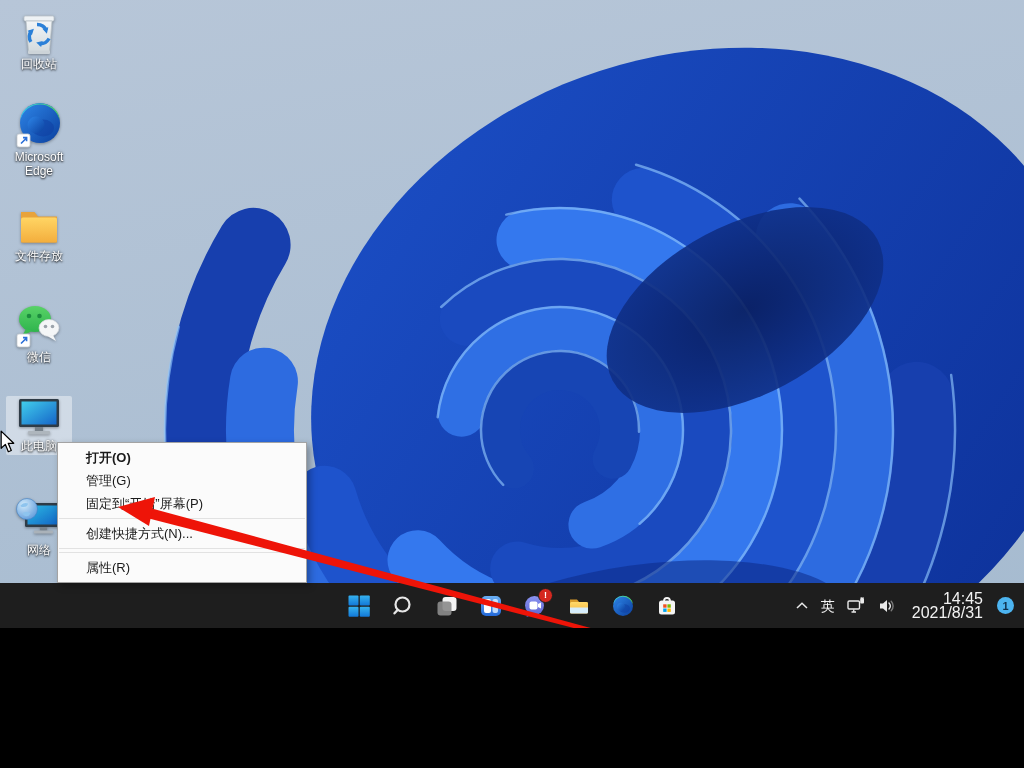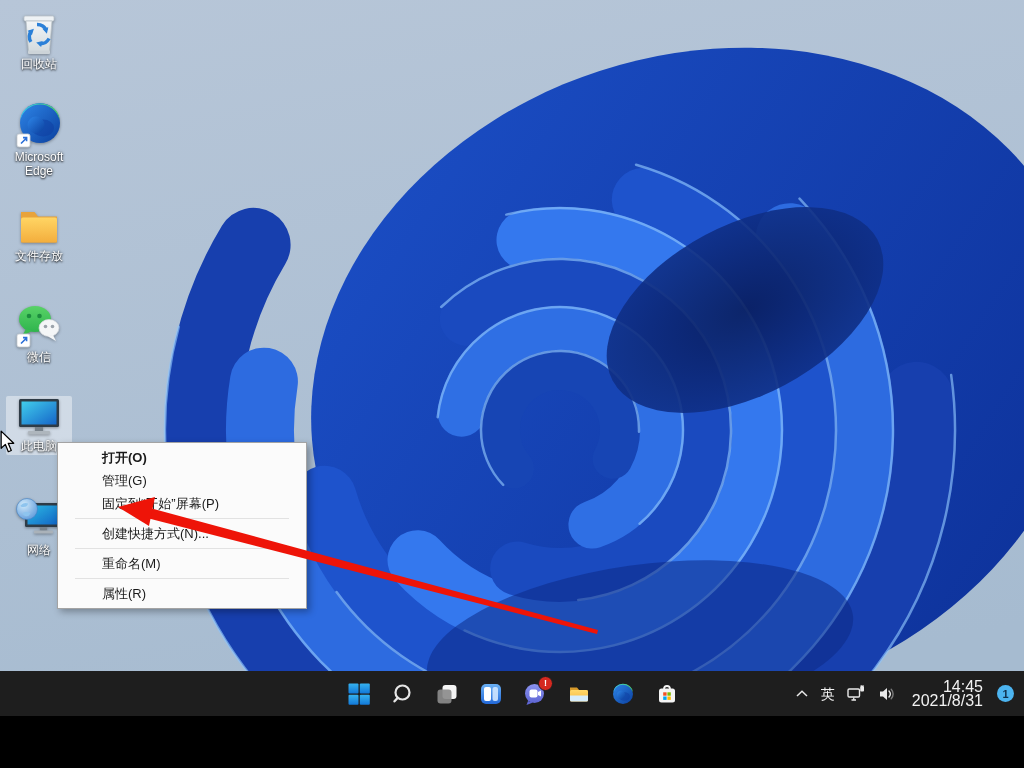--- a/index.html
+++ b/index.html
@@ -1,30 +1,30 @@
 <!DOCTYPE html>
 <html><head>
 <meta charset="utf-8">
 <style>
   html,body{margin:0;padding:0;background:#000;}
-  .screen{position:relative;width:1024px;height:716px;overflow:hidden;
+  .screen{position:relative;width:1024px;height:628px;overflow:hidden;
     font-family:"Liberation Sans","DejaVu Sans",sans-serif;-webkit-font-smoothing:antialiased;}
   .wallpaper{position:absolute;inset:0;z-index:0;}
 
   
   .desk-icon{position:absolute;left:6px;width:66px;z-index:10;display:flex;flex-direction:column;
     align-items:center;padding:2px 0;border-radius:2px;cursor:default;}
   .desk-icon.selected{background:rgba(255,255,255,0.42);}
   .desk-icon .art{filter:drop-shadow(0 1px 1.5px rgba(0,0,0,0.35));}
   .desk-icon .label{margin-top:1px;font-size:12px;line-height:14px;color:#fff;text-align:center;
     text-shadow:0 1px 2px rgba(0,0,0,.9),0 0 3px rgba(0,0,0,.55);max-width:66px;word-break:break-word;}
 
   
   .ctx-menu{position:absolute;left:57px;top:442px;width:250px;z-index:40;background:#fbfbfb;
-    border:1px solid #a3a3a3;box-shadow:3px 3px 7px rgba(0,0,0,.30);padding:3px 16px;box-sizing:border-box;}
+    border:1px solid #a3a3a3;box-shadow:3px 3px 7px rgba(0,0,0,.30);padding:3px 0;box-sizing:border-box;}
   .menu-item{height:23px;line-height:23px;padding-left:28px;font-size:13px;color:#1a1a1a;white-space:nowrap;}
   .menu-item.bold{font-weight:700;}
   .menu-sep{border-top:1px solid #e2e2e2;margin:3px 1px;}
 
   
   .overlay-svg{position:absolute;inset:0;z-index:50;pointer-events:none;}
   .cursor-svg{position:absolute;left:0;top:430px;z-index:60;pointer-events:none;}
 
   
   .taskbar{position:absolute;left:0;right:0;bottom:0;height:45px;background:#1e1e1e;z-index:30;}
@@ -208,21 +208,20 @@
     <div class="label">网络</div>
   </div>
 
   <div class="ctx-menu">
     <div class="menu-item bold">打开(O)</div>
     <div class="menu-item">管理(G)</div>
     <div class="menu-item">固定到“开始”屏幕(P)</div>
     <div class="menu-sep"></div>
     <div class="menu-item">创建快捷方式(N)...</div>
     <div class="menu-sep"></div>
-    <div class="menu-item">重命名(M)</div>
     <div class="menu-sep"></div>
     <div class="menu-item">属性(R)</div>
   </div>
 
   <svg class="overlay-svg" viewBox="0 0 1024 768">
     <polygon points="150,508 598,630 597,634 147,518" fill="#ee1408"></polygon>
     <polygon points="118,507 155,497 149,526" fill="#ee1408"></polygon>
   </svg>
 
   <svg class="cursor-svg" width="16" height="24" viewBox="0 0 14 21">

